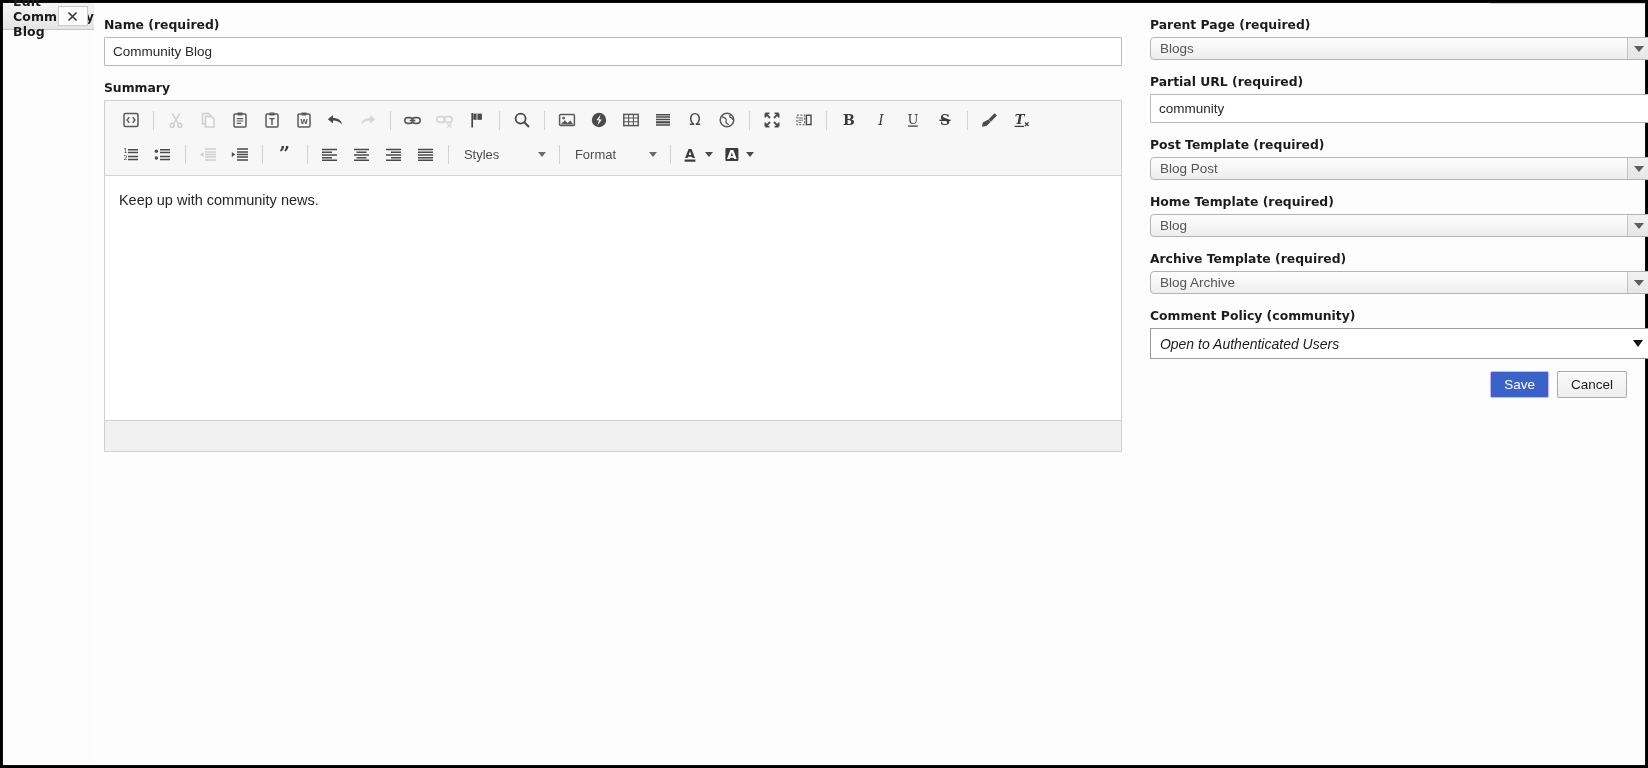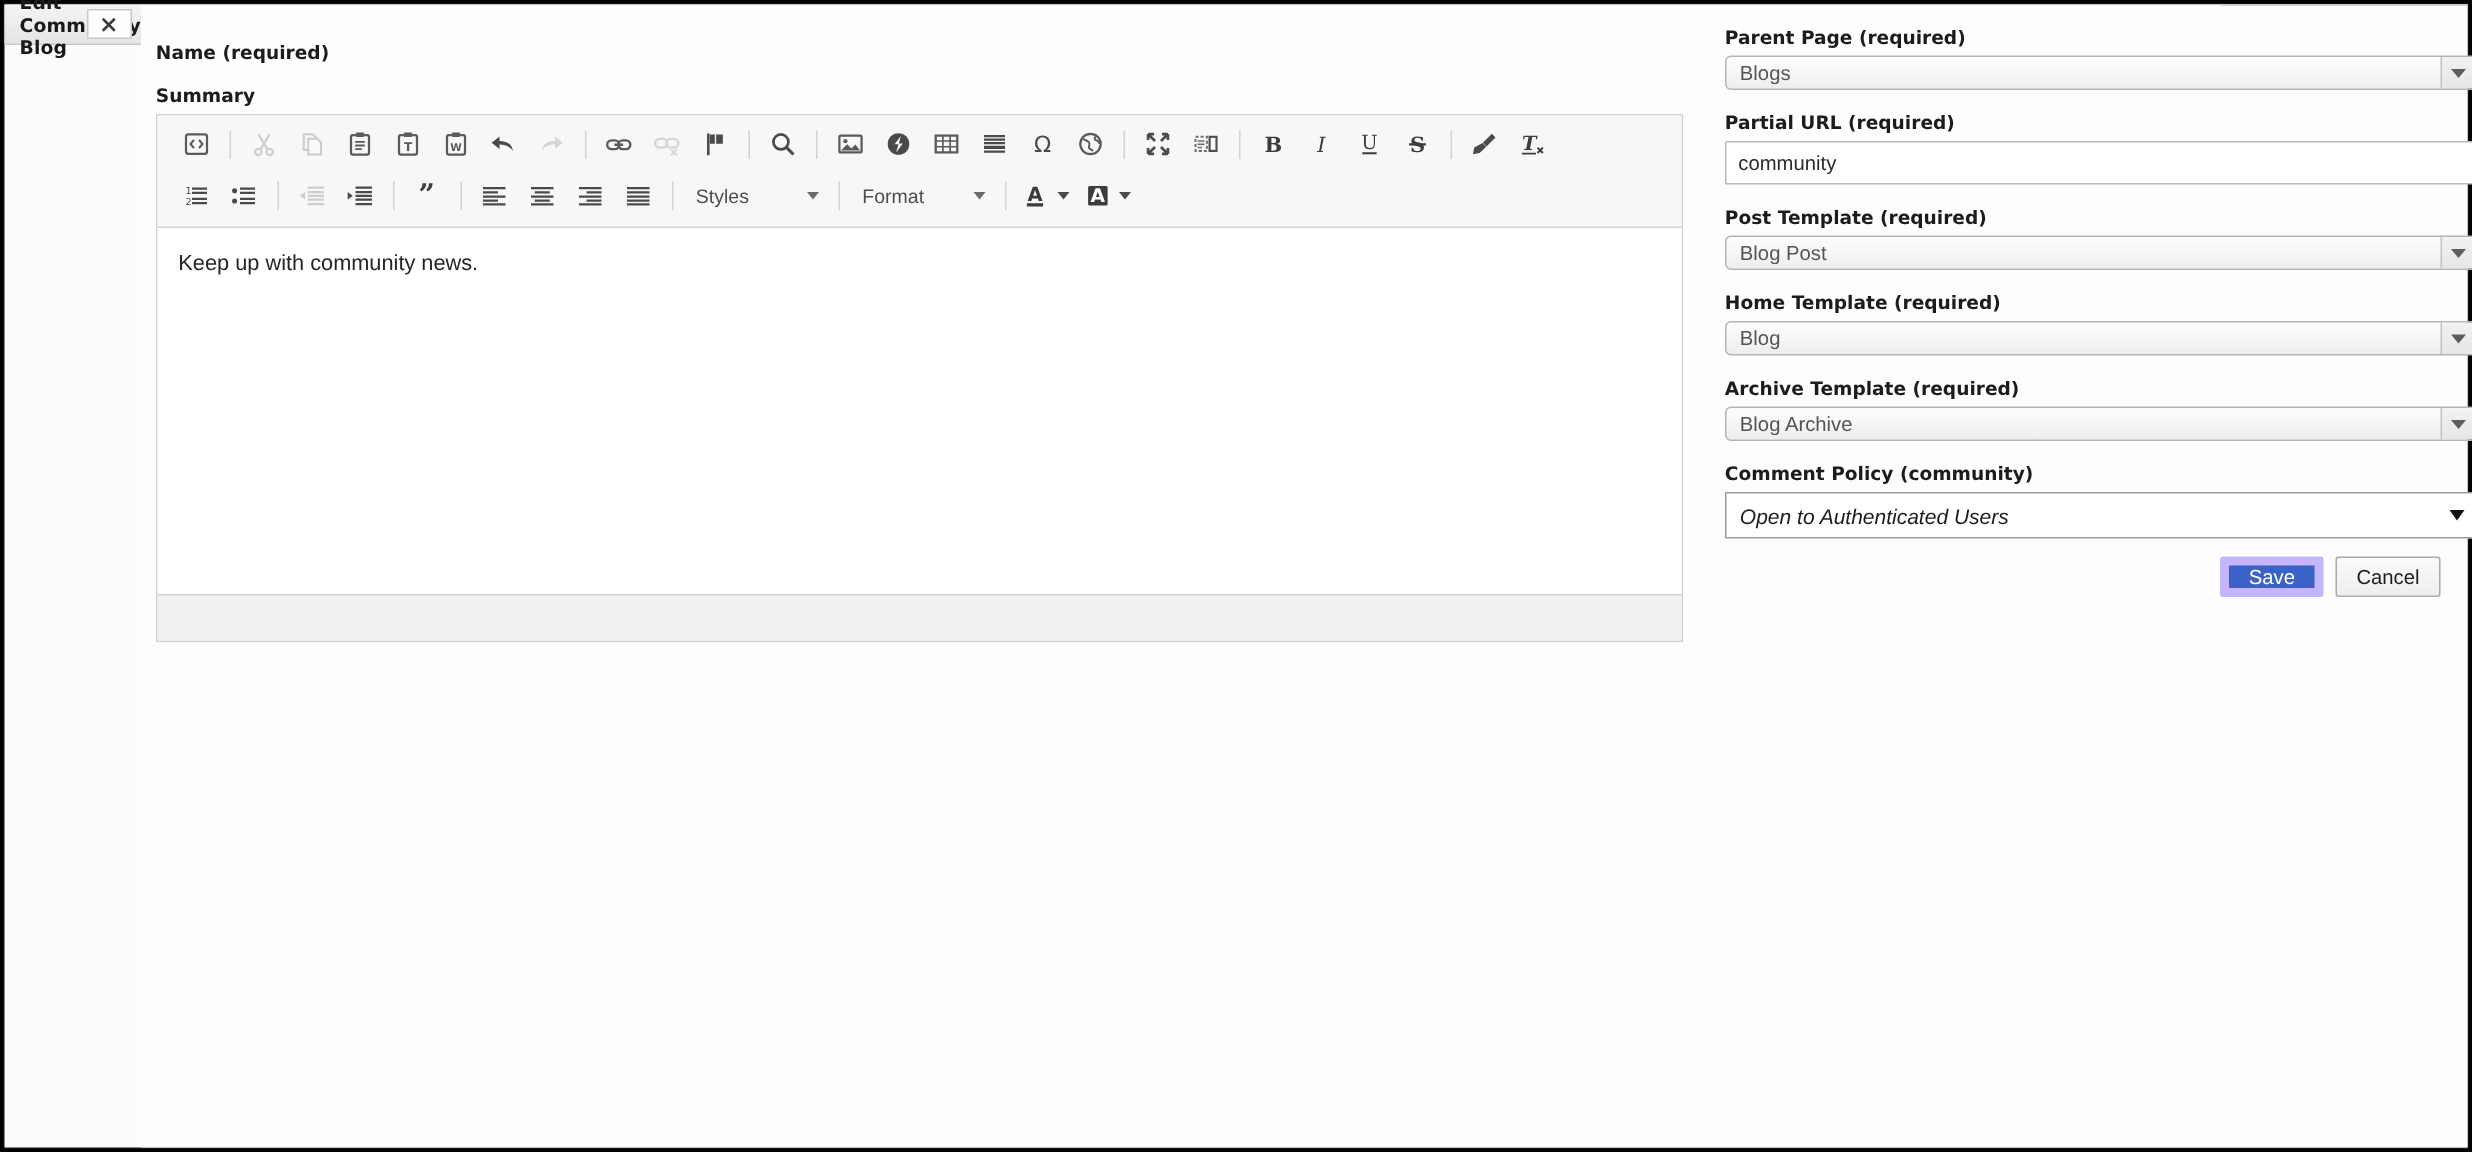--- a/index.html
+++ b/index.html
@@ -46,21 +46,21 @@
     cursor: pointer;
   }
   .close-btn svg { display:block; }
 
   
   .body {
     flex: 1 1 auto;
     position: relative;
     background: #fdfdfd;
   }
-  .col-left  { position: absolute; left: 10px;  top: 24px; width: 1018px; }
+  .col-left  { position: absolute; left: 10px;  top: 14px; width: 1018px; }
   .col-right { position: absolute; left: 1056px; top: 14px; width: 502px; }
 
   .field-label {
     font-size: 12.4px;
     font-weight: bold;
     color: #1c1c1c;
     margin-bottom: 5px;
     line-height: 15px;
   }
   .text-input {
@@ -234,21 +234,21 @@
     min-width: 58px;
     padding: 0 13px;
     font-family: "Liberation Sans", sans-serif;
     font-size: 13.5px;
     border-radius: 2px;
     cursor: pointer;
     display: flex; align-items: center; justify-content: center;
   }
   .btn-primary {
     background: #3b62c9;
-    border: 6px solid #c4b5fd;
+    border: 1px solid #c4b5fd;
     color: #ffffff;
   }
   .btn-secondary {
     background: linear-gradient(to bottom, #fbfbfb 0%, #ededed 100%);
     border: 1px solid #ababab;
     color: #1d1d1d;
   }
   svg.ic { display: block; }
 </style>
 </head>
@@ -264,20 +264,21 @@
       </svg>
     </div>
   </div>
 
   <div class="body">
 
     <div class="col-left">
 
       <div class="field-block">
         <div class="field-label">Name (required)</div>
+        <input class="text-input" type="text" value="Community Blog" style="">
       </div>
 
       <div class="field-label">Summary</div>
 
       <div class="editor">
         <div class="editor-toolbar">
 
           <div class="tb-row">
 
             <div class="tb-btn">

